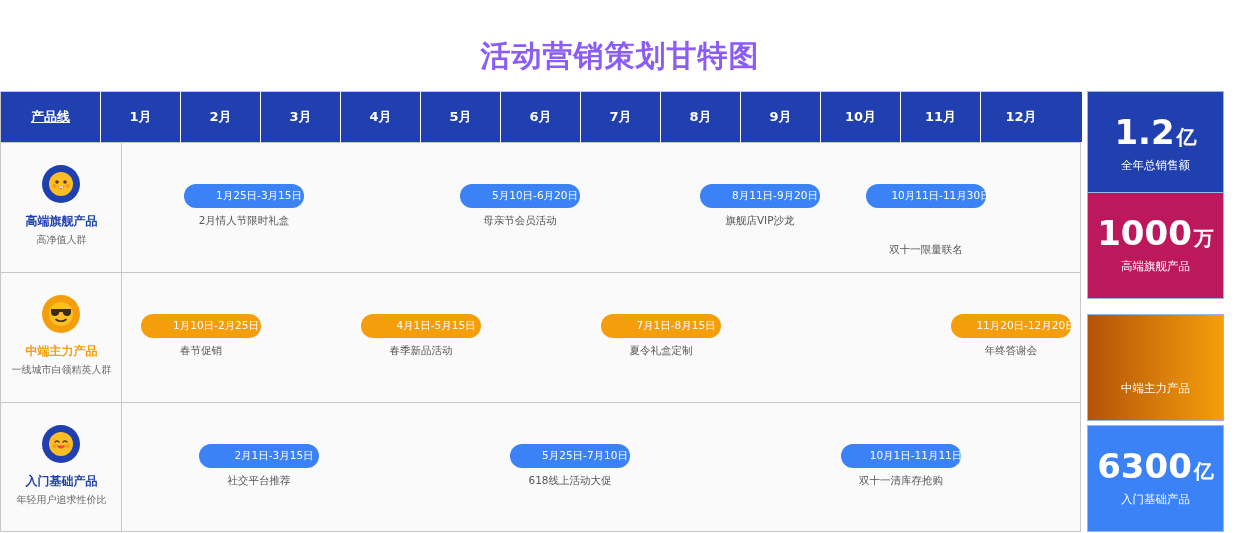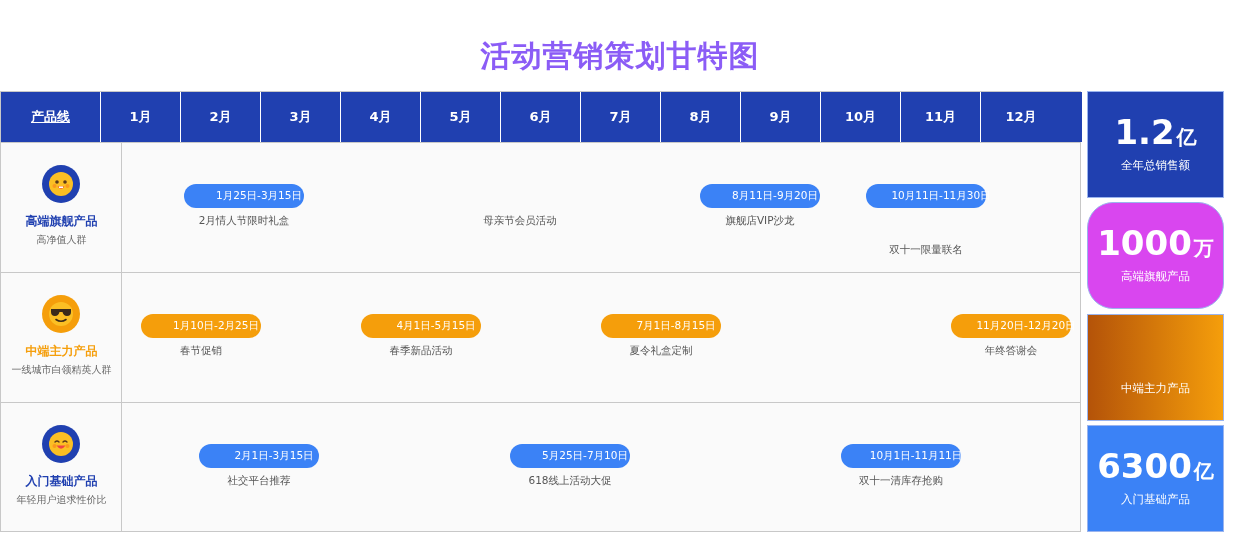--- a/index.html
+++ b/index.html
@@ -67,20 +67,21 @@
           <circle cx="25.5" cy="21" r="2" fill="#f97316" opacity="0.5"></circle>
           <path d="M15.5 21.5 Q19 26 22.5 21.5 Z" fill="#ef4444"></path>
           <rect x="17" y="21.5" width="4" height="1.5" fill="#fff"></rect>
         </svg>
       </div>
       <div class="pname" style="color:#2040b0;">高端旗舰产品</div>
       <div class="paud">高净值人群</div>
     </div>
     <div class="bar blue" style="left:183px;top:41px;">1月25日-3月15日</div>
     <div class="bname" style="left:163px;top:71px;">2月情人节限时礼盒</div>
+    <div class="bar blue" style="left:459px;top:41px;">5月10日-6月20日</div>
     <div class="bname" style="left:439px;top:71px;">母亲节会员活动</div>
     <div class="bar blue" style="left:699px;top:41px;">8月11日-9月20日</div>
     <div class="bname" style="left:679px;top:71px;">旗舰店VIP沙龙</div>
     <div class="bar blue" style="left:865px;top:41px;text-align:center;">10月11日-11月30日</div>
     <div class="bname" style="left:845px;top:84px;margin-top:16px;">双十一限量联名</div>
   </div>
 
   <div class="row" style="top:180px;">
     <div class="label">
       <div class="avatar">
@@ -126,21 +127,21 @@
     <div class="bname" style="left:489px;top:71px;">618线上活动大促</div>
     <div class="bar blue" style="left:840px;top:41px;">10月1日-11月11日</div>
     <div class="bname" style="left:820px;top:71px;">双十一清库存抢购</div>
   </div>
 </div>
 
 <div class="stat" style="top:91px;background:#2040b0;">
   <div class="val"><span>1.2</span><span class="unit">亿</span></div>
   <div class="lbl">全年总销售额</div>
 </div>
-<div class="stat" style="top:202px;background:#d946ef;border-radius:26px;">
+<div class="stat" style="top:192px;background:#be185d;">
   <div class="val"><span>1000</span><span class="unit">万</span></div>
   <div class="lbl">高端旗舰产品</div>
 </div>
 <div class="stat" style="top:314px;background:linear-gradient(90deg,#b45309,#f59e0b);">
   <div class="lbl">中端主力产品</div>
 </div>
 <div class="stat" style="top:425px;background:#3b82f6;">
   <div class="val"><span>6300</span><span class="unit">亿</span></div>
   <div class="lbl">入门基础产品</div>
 </div>

